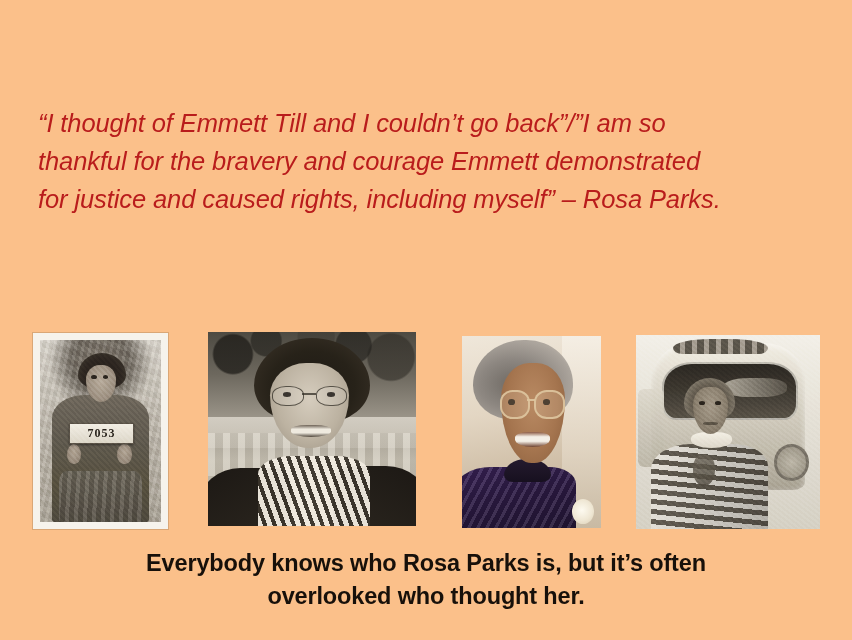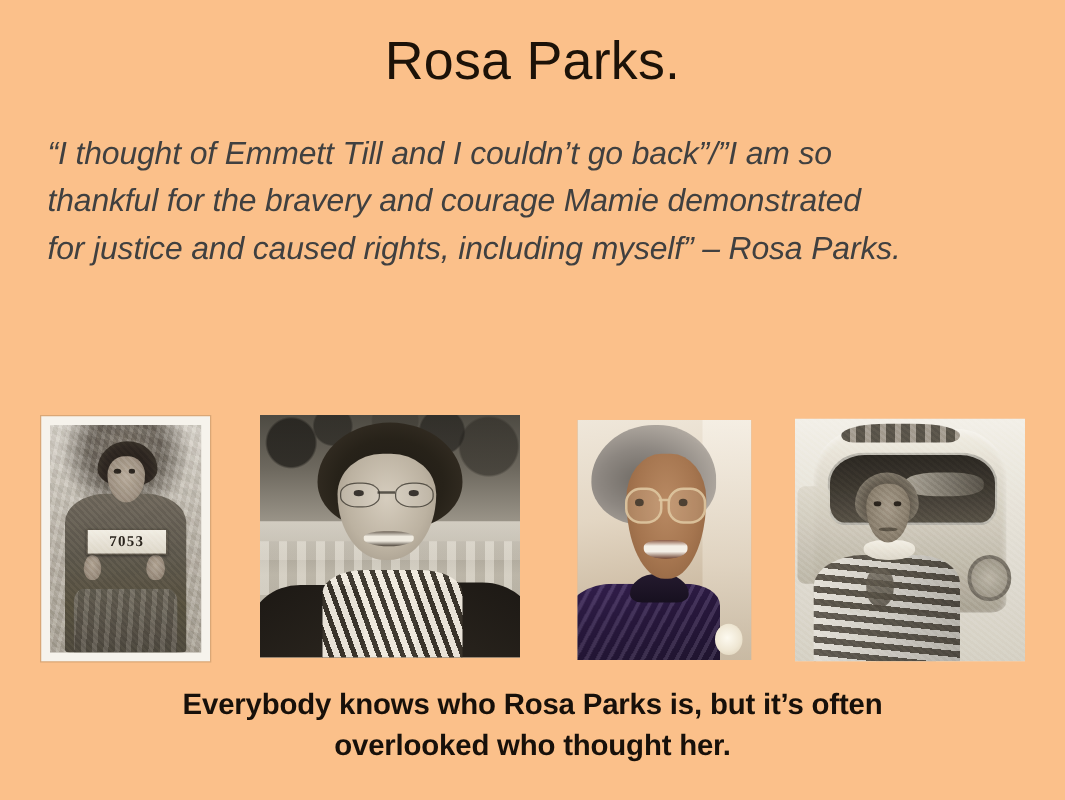--- a/index.html
+++ b/index.html
@@ -37,21 +37,21 @@
 
   
   #quote {
     position: absolute;
     top: 104px;
     left: 38px;
     width: 772px;
     font-size: 25.5px;
     font-style: italic;
     font-weight: 400;
-    color: #404040;
+    color: #b91c1c;
     line-height: 38px;
     text-align: left;
     letter-spacing: -0.1px;
   }
   #quote .qline {
     display: block;
     white-space: pre;
   }
 
   
@@ -496,25 +496,24 @@
   #caption .cline {
     display: block;
     white-space: pre;
   }
 </style>
 </head>
 <body>
 
 <div id="slide">
 
-  <div id="title">Rosa Parks.</div>
 
   <div id="quote">
     <span class="qline">“I thought of Emmett Till and I couldn’t go back”/”I am so</span>
-    <span class="qline">thankful for the bravery and courage Mamie demonstrated</span>
+    <span class="qline">thankful for the bravery and courage Emmett demonstrated</span>
     <span class="qline">for justice and caused rights, including myself” – Rosa Parks.</span>
   </div>
 
   <div id="photos">
 
     <div class="photo" id="photo-1">
       <div class="inner">
         <div id="p1-wall"></div>
         <div id="p1-body"></div>
         <div id="p1-hair"></div>

